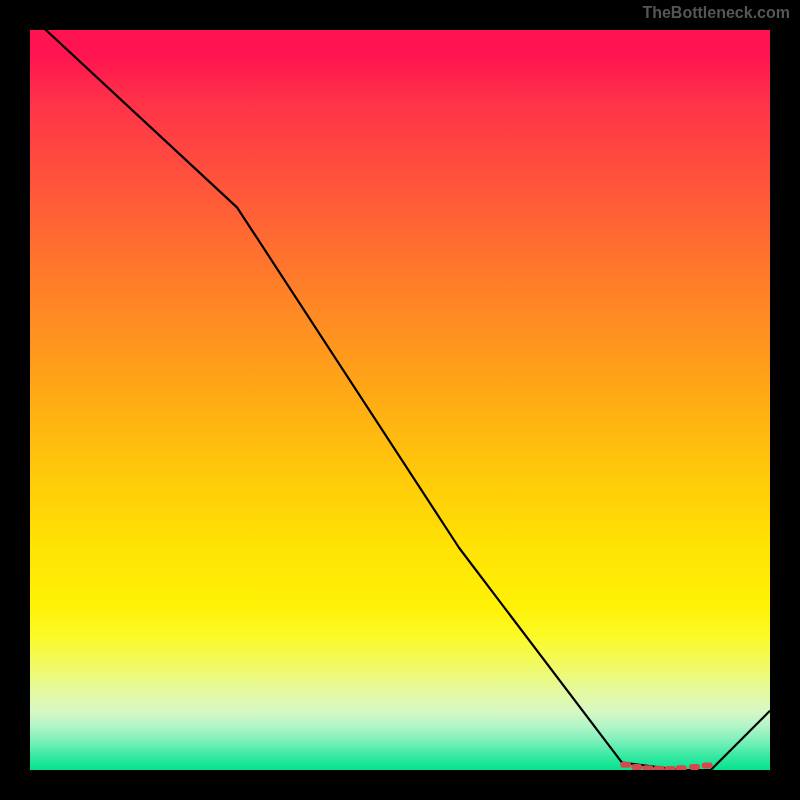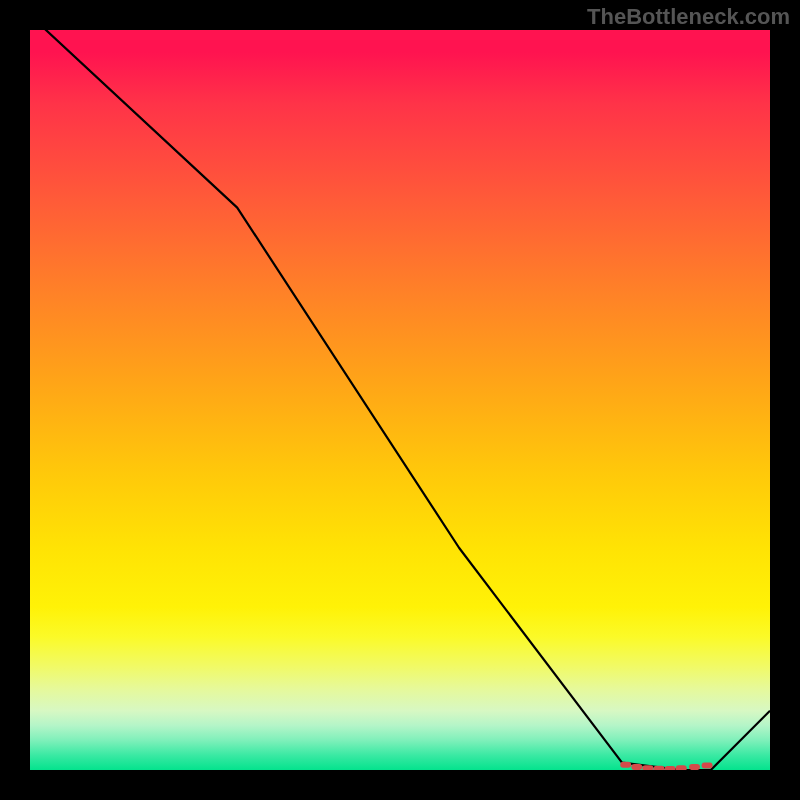--- a/index.html
+++ b/index.html
@@ -9,21 +9,21 @@
     background: #000;
     position: relative;
     font-family: Arial, sans-serif;
     overflow: hidden;
   }
   .watermark {
     position: absolute;
     top: 4px;
     right: 10px;
     color: #555;
-    font-size: 22px;
+    font-size: 16px;
     font-weight: bold;
     z-index: 10;
   }
   .plot-area {
     position: absolute;
     left: 30px;
     top: 30px;
     width: 740px;
     height: 740px;
     background: linear-gradient(to bottom,

